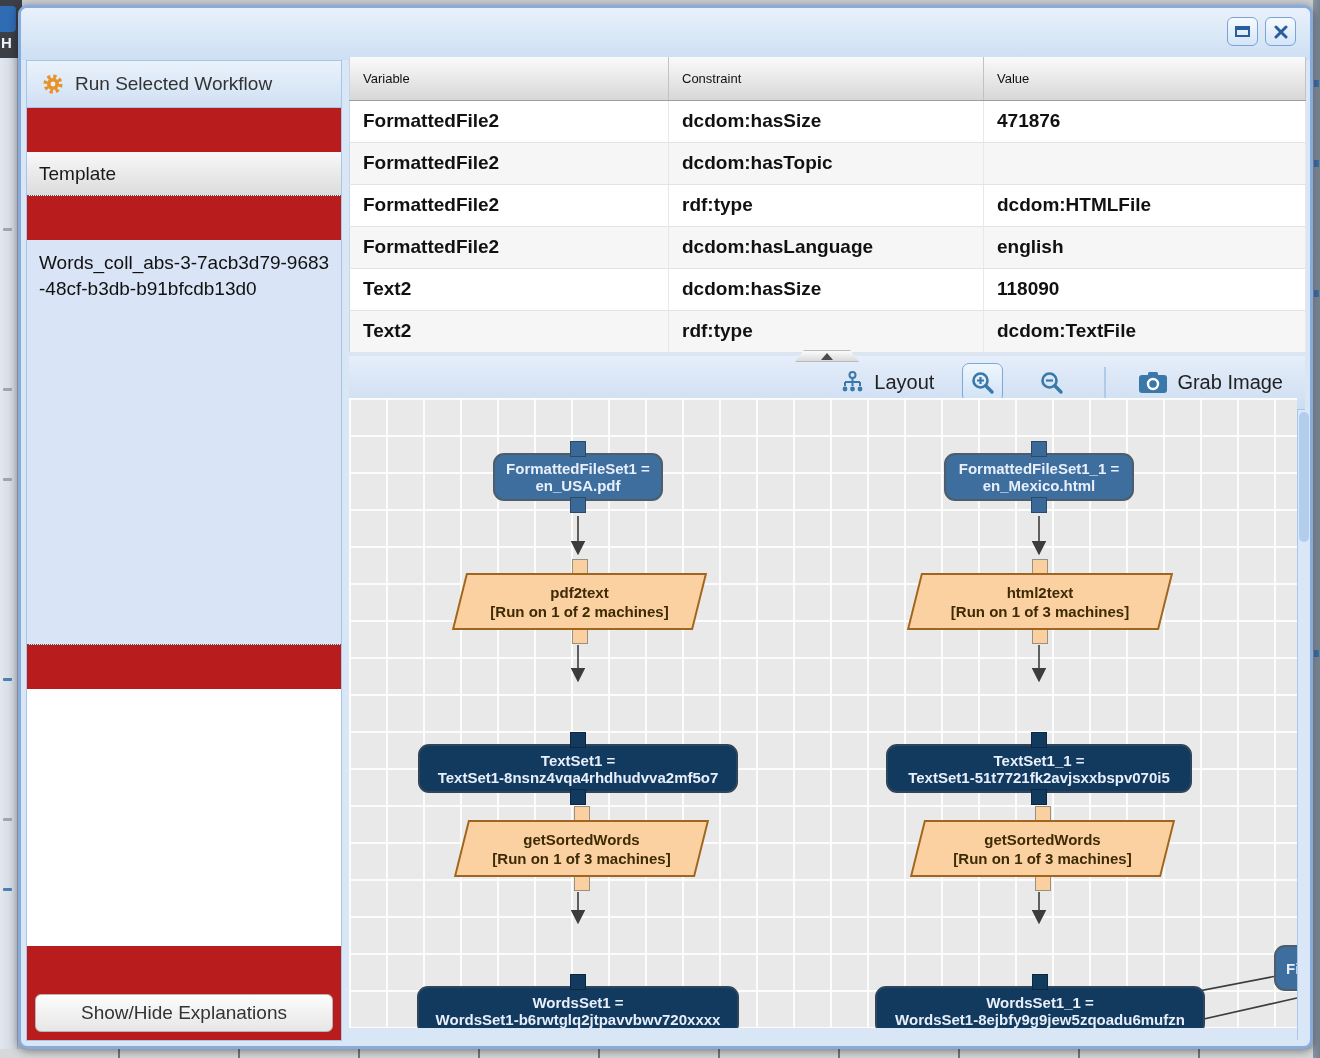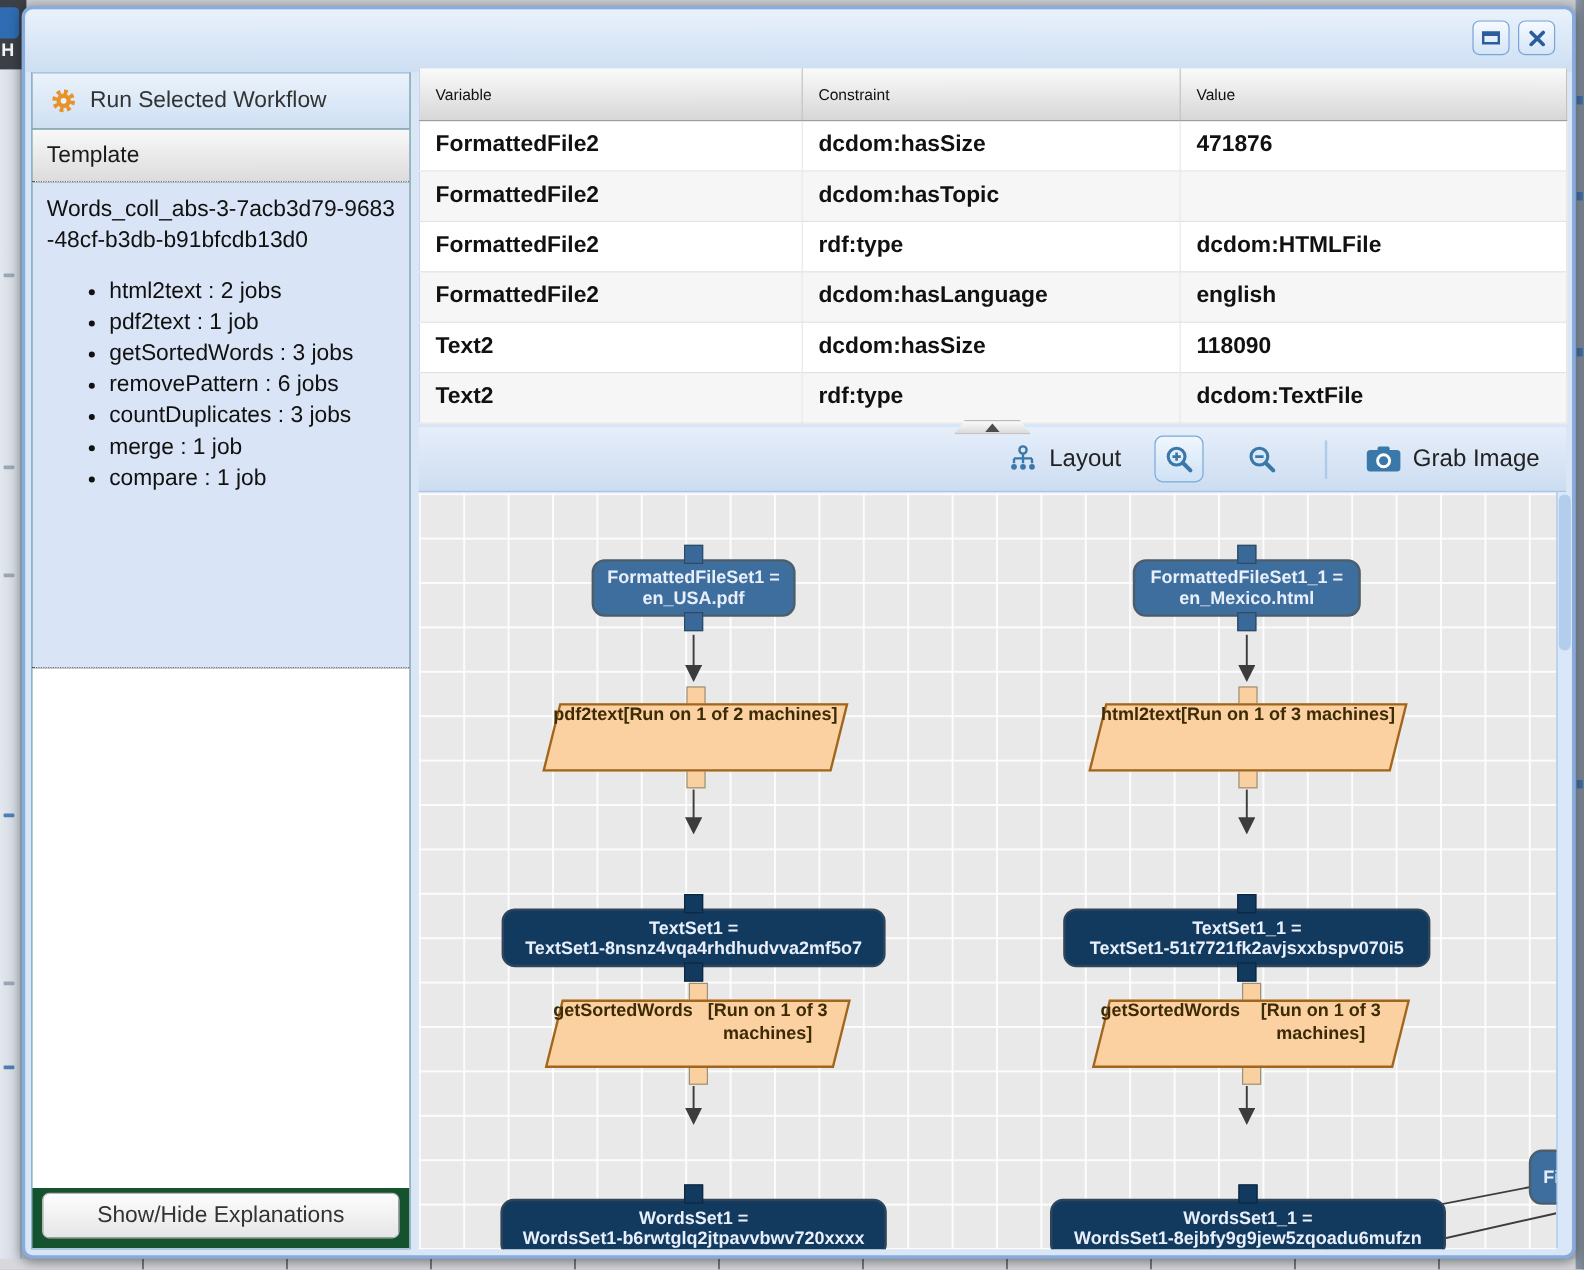--- a/index.html
+++ b/index.html
@@ -28,21 +28,21 @@
     box-shadow:0 2px 10px rgba(0,0,0,.45); }
   .titlebar { position:absolute; left:0; top:0; right:0; height:52px;
     background:linear-gradient(#e9f1fb,#cddff3); border-radius:6px 6px 0 0; }
   .title { position:absolute; left:17px; top:12px; font-size:21px; font-weight:bold; color:#17498a; }
   .win-btns { position:absolute; right:14px; top:9px; display:flex; gap:7px; }
   .win-btn { width:31px; height:29px; border:1px solid #7aa4d6; border-radius:6px;
     background:linear-gradient(#f6fafe,#d4e5f7); display:flex; align-items:center; justify-content:center; cursor:pointer; }
 
   
   .left-panel { position:absolute; left:8px; top:55px; width:316px; height:981px;
-    background:#14532d; border:1px solid #a9c4e4; display:flex; flex-direction:column; }
+    background:#b91c1c; border:1px solid #a9c4e4; display:flex; flex-direction:column;gap:44px; }
   .run-bar { height:47px; background:linear-gradient(#eaf2fb,#cfe0f3);
     border-bottom:1px solid #a9c4e4; display:flex; align-items:center; gap:10px;
     padding-left:14px; font-size:19px; color:#333; cursor:pointer; }
   .template-header { height:44px; background:linear-gradient(#f8f8f8,#dcdcdc);
     border-bottom:1px dotted #555; display:flex; align-items:center;
     padding-left:12px; font-size:19px; color:#1a1a1a; }
   .template-body { height:405px; background:#d9e5f6; border-bottom:1px dotted #555;
     padding:10px 10px 0 12px; font-size:19px; color:#111; overflow:hidden; }
   .template-name { line-height:26px; word-break:break-all; }
   .job-list { margin:16px 0 0 52px; }
@@ -75,21 +75,21 @@
     background:linear-gradient(#e6eefa,#ccddf1); border-bottom:1px solid #a9c4e4;
     display:flex; align-items:center; justify-content:flex-end; gap:28px; padding-right:22px;
     font-size:20px; color:#222; }
   .tb-item { display:flex; align-items:center; gap:9px; cursor:pointer; }
   .tb-btn { width:41px; height:39px; border-radius:7px; display:flex; align-items:center;
     justify-content:center; cursor:pointer; }
   .tb-btn.selected { border:1px solid #7aa9d9; background:linear-gradient(#f0f6fd,#cfe2f6); }
   .tb-sep { width:2px; height:32px; background:#aecbea; margin:0 4px; }
 
   
-  .diagram { position:absolute; left:349px; top:411px; width:948px; height:630px;
+  .diagram { position:absolute; left:349px; top:398px; width:948px; height:630px;
     overflow:hidden; background:#e9e9e9;
     background-image:linear-gradient(to right, rgba(255,255,255,.85) 2px, transparent 2px),
       linear-gradient(to bottom, rgba(255,255,255,.85) 2px, transparent 2px);
     background-size:37px 37px; }
   .dg-scroll { position:absolute; left:1297px; top:410px; width:13px; height:630px;
     background:#d9e7f8; border-left:1px solid #aac6e8; cursor:pointer; }
   .dg-scroll .thumb { position:absolute; left:1px; top:2px; width:10px; height:130px;
     background:#b3cdec; border-radius:5px; }
 
   .edges { position:absolute; left:0; top:0; }
@@ -99,21 +99,21 @@
     justify-content:center; cursor:pointer; z-index:2; }
   .dnode .port { position:absolute; left:calc(50% - 8px); width:16px; height:16px; z-index:-1; }
   .dnode .port.top { top:-14px; } .dnode .port.bottom { bottom:-14px; }
   .dnode.steel { background:#3d6e9e; border:2px solid #4d5d6a; }
   .dnode.steel .port { background:#3a6898; border:1px solid #2c4a63; }
   .dnode.navy { background:#123a5f; border:2px solid #30455a;margin-top:44px; }
   .dnode.navy .port { background:#123a5f; border:1px solid #0d2740; }
   .dnode .l2 { white-space:nowrap; }
 
   .pnode { position:absolute; font-weight:bold; font-size:15px; line-height:19px;
-    color:#3d2b05; text-align:center; display:flex; flex-direction:row;
+    color:#3d2b05; text-align:center; display:flex; flex-direction:column;
     justify-content:center; cursor:pointer; z-index:2; }
   .pnode::before { content:""; position:absolute; inset:0; background:#fcd1a1;
     border:2px solid #a0661f; transform:skewX(-14deg); z-index:-1; }
   .pnode .port { position:absolute; left:calc(50% - 8px); width:16px; height:16px;
     background:#fbd0a0; border:1px solid #98917f; z-index:-2; }
   .pnode .port.top { top:-14px; } .pnode .port.bottom { bottom:-14px; }
   .pnode span { position:relative; z-index:1; }
 
   .icon-svg { display:block; }
 </style>
@@ -160,29 +160,20 @@
     <svg class="icon-svg" width="24" height="24" viewBox="0 0 24 24">
       <circle cx="12" cy="12" r="7.5" fill="none" stroke="#e8922a" stroke-width="4" stroke-dasharray="3.1 2.8"></circle>
       <circle cx="12" cy="12" r="6" fill="#e8922a"></circle>
       <circle cx="12" cy="12" r="2.4" fill="#eaf2fb"></circle>
     </svg>
     <span>Run Selected Workflow</span>
   </div>
   <div class="template-header">Template</div>
   <div class="template-body">
     <div class="template-name">Words_coll_abs-3-7acb3d79-9683-48cf-b3db-b91bfcdb13d0</div>
-    <ul class="job-list">
-      <li>html2text : 2 jobs</li>
-      <li>pdf2text : 1 job</li>
-      <li>getSortedWords : 3 jobs</li>
-      <li>removePattern : 6 jobs</li>
-      <li>countDuplicates : 3 jobs</li>
-      <li>merge : 1 job</li>
-      <li>compare : 1 job</li>
-    </ul>
   </div>
   <div class="panel-filler"></div>
   <div class="explain-btn">
     <span>Show/Hide Explanations</span>
   </div>
 </div>
 
 <table class="var-table">
   <colgroup>
       <col class="col-var">

